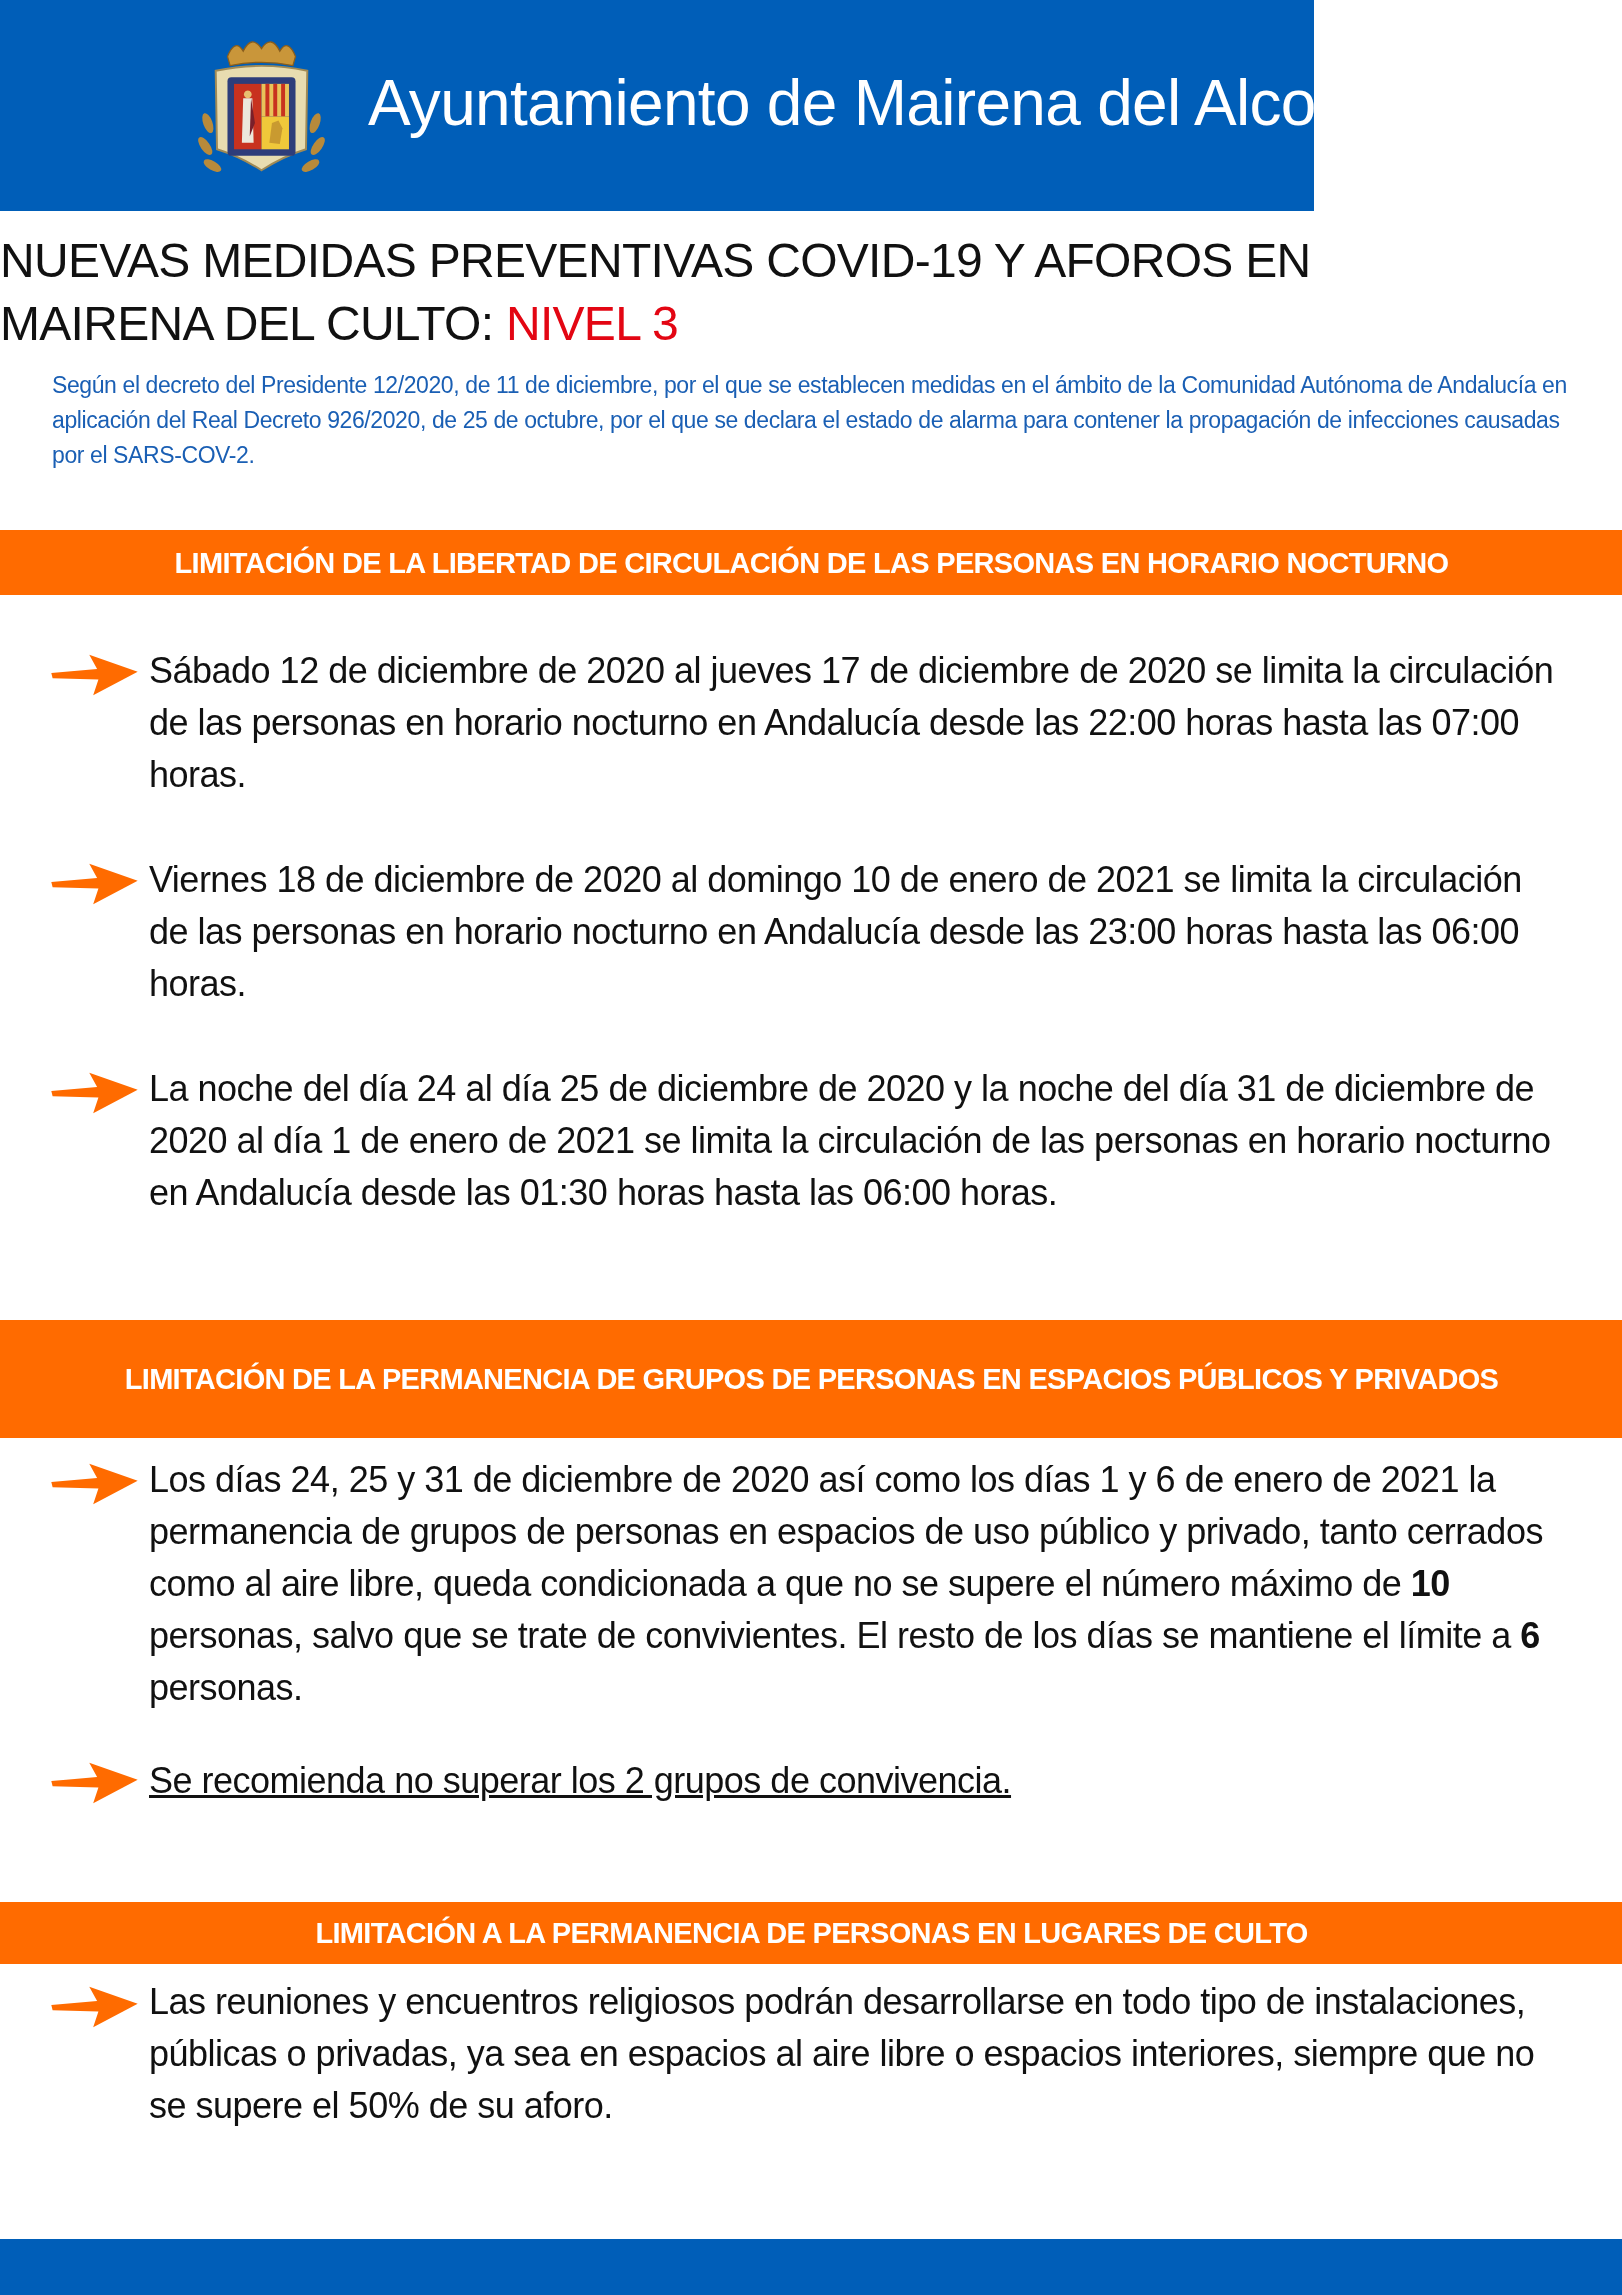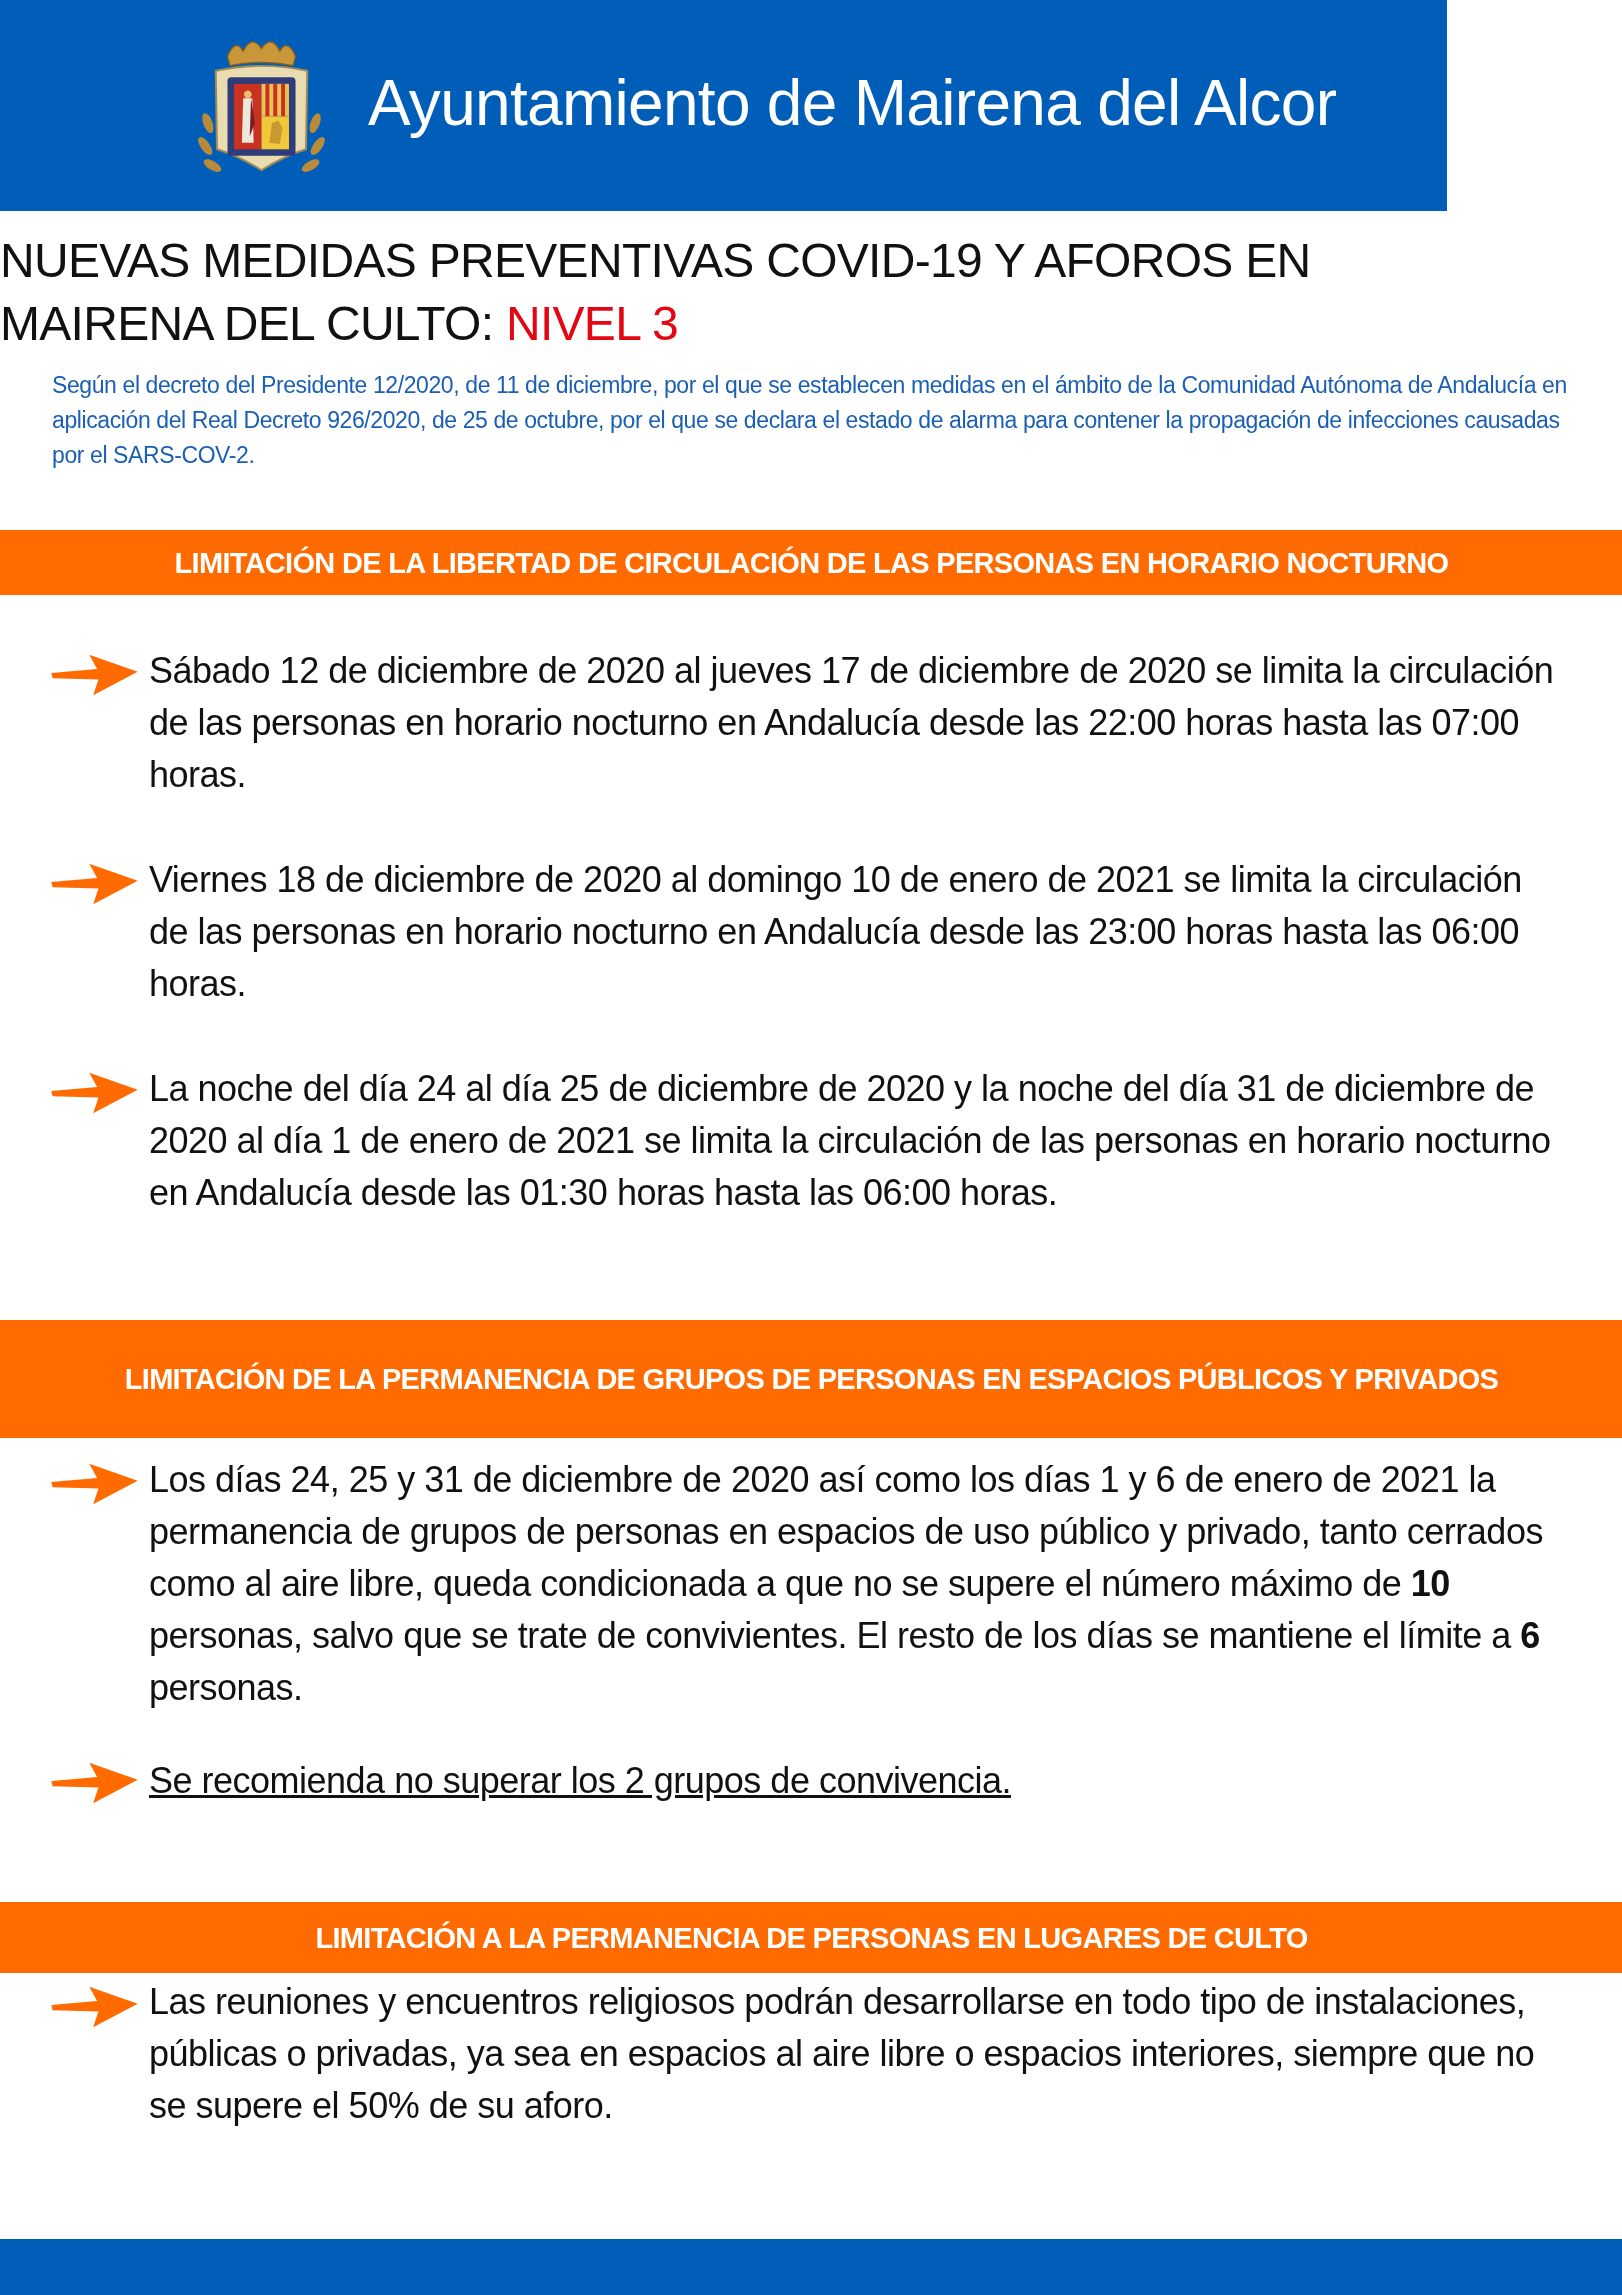--- a/index.html
+++ b/index.html
@@ -5,21 +5,21 @@
   html, body { margin: 0; padding: 0; }
   body {
     width: 1623px;
     height: 2295px;
     background: #ffffff;
     position: relative;
     overflow: hidden;
     font-family: "Liberation Sans", "DejaVu Sans", sans-serif;
   }
   .header-band {
-    position: absolute; left: 0; top: 0; width: 1447px; height: 211px;
+    position: absolute; left: 0; top: 0; width: 1314px; height: 211px;
     background: #005eb8;
     text-align: center;
   }
   .crest {
     position: absolute; left: 196px; top: 25px; width: 131px; height: 157px;
   }
   .site-title {
     position: absolute; left: 368px; top: 71px;
     font-size: 64px; color: #ffffff; letter-spacing: -0.7px;
     white-space: nowrap; line-height: 1;
@@ -145,21 +145,21 @@
   <div class="text" style="top:0;"><span>Los días 24, 25 y 31 de diciembre de 2020 así como los días 1 y 6 de enero de 2021 la permanencia de grupos de personas en espacios de uso público y privado, tanto cerrados como al aire libre, queda condicionada a que no se supere el número máximo de </span><b>10</b><span> personas, salvo que se trate de convivientes. El resto de los días se mantiene el límite a </span><b>6</b><span> personas.</span></div>
 </div>
 
 <div class="bullet" style="top:1755px;">
   <svg class="arrow" style="top:5.2px;" viewBox="0 0 136 70">
     <path d="M2 32 L72 26 L60 4 L134 30 L66 66 L74 42 L4 40 Z" fill="#ff6b00"></path>
   </svg>
   <div class="text" style="top:0;text-decoration:underline;">Se recomienda no superar los 2 grupos de convivencia.</div>
 </div>
 
-<div class="section-bar" style="top:1902px;height:71px;">
+<div class="section-bar" style="top:1902px;height:62px;">
   <span>LIMITACIÓN A LA PERMANENCIA DE PERSONAS EN LUGARES DE CULTO</span>
 </div>
 
 <div class="bullet" style="top:1976px;">
   <svg class="arrow" style="top:7.9px;" viewBox="0 0 136 70">
     <path d="M2 32 L72 26 L60 4 L134 30 L66 66 L74 42 L4 40 Z" fill="#ff6b00"></path>
   </svg>
   <div class="text" style="top:0;">Las reuniones y encuentros religiosos podrán desarrollarse en todo tipo de instalaciones, públicas o privadas, ya sea en espacios al aire libre o espacios interiores, siempre que no se supere el 50% de su aforo.</div>
 </div>
 

